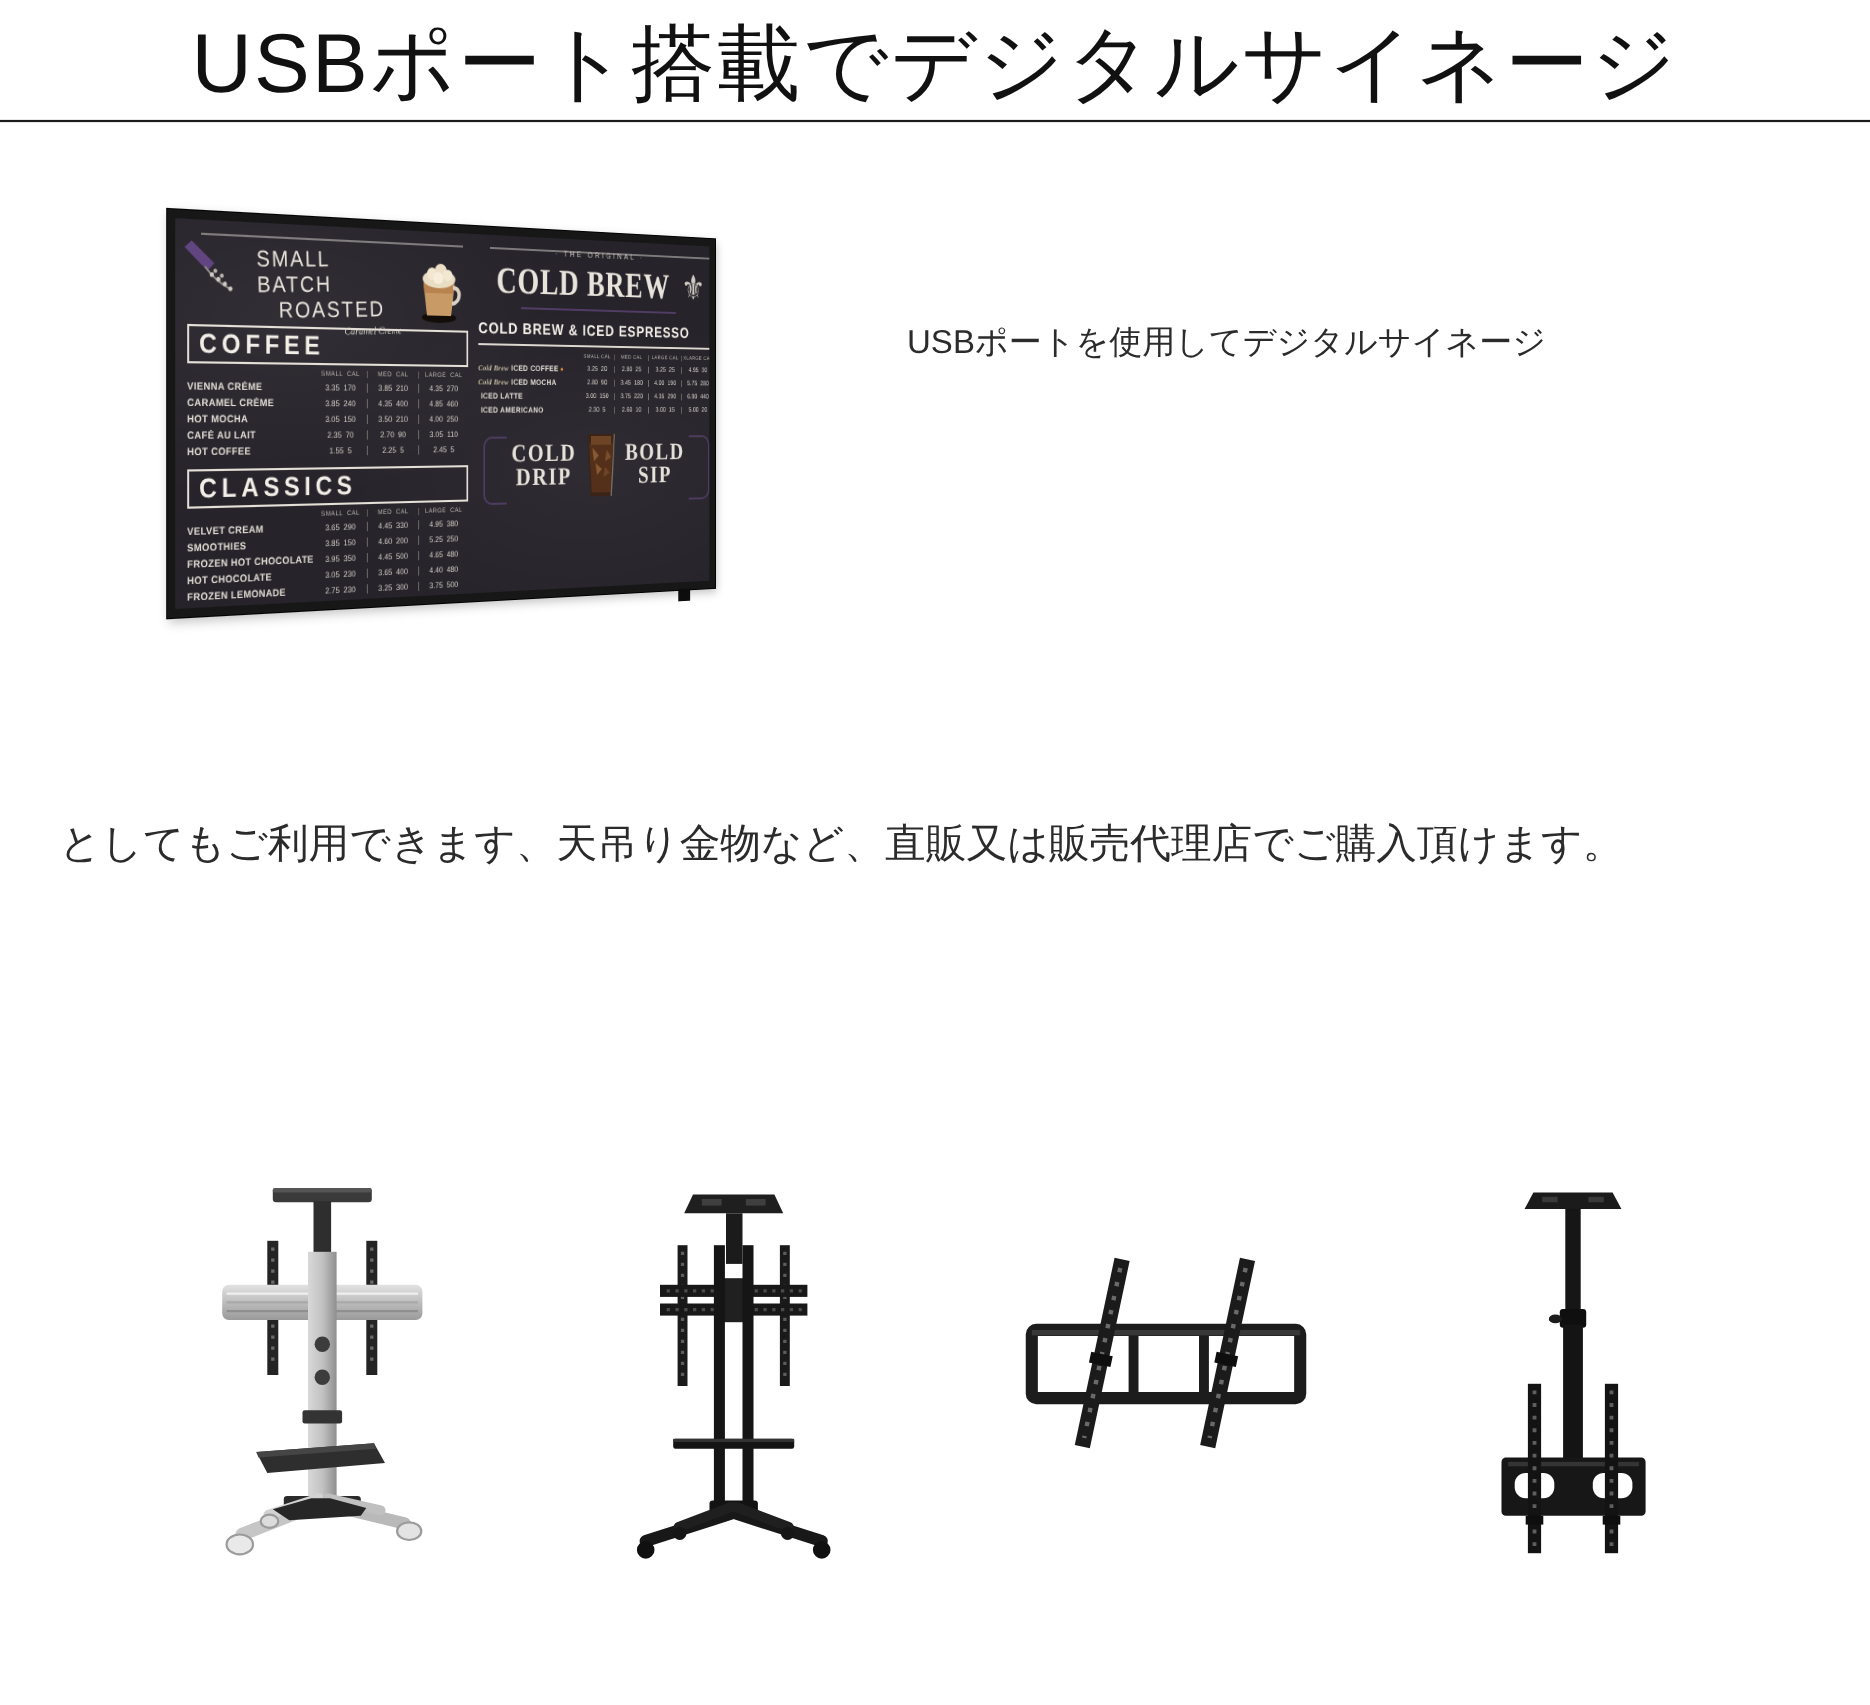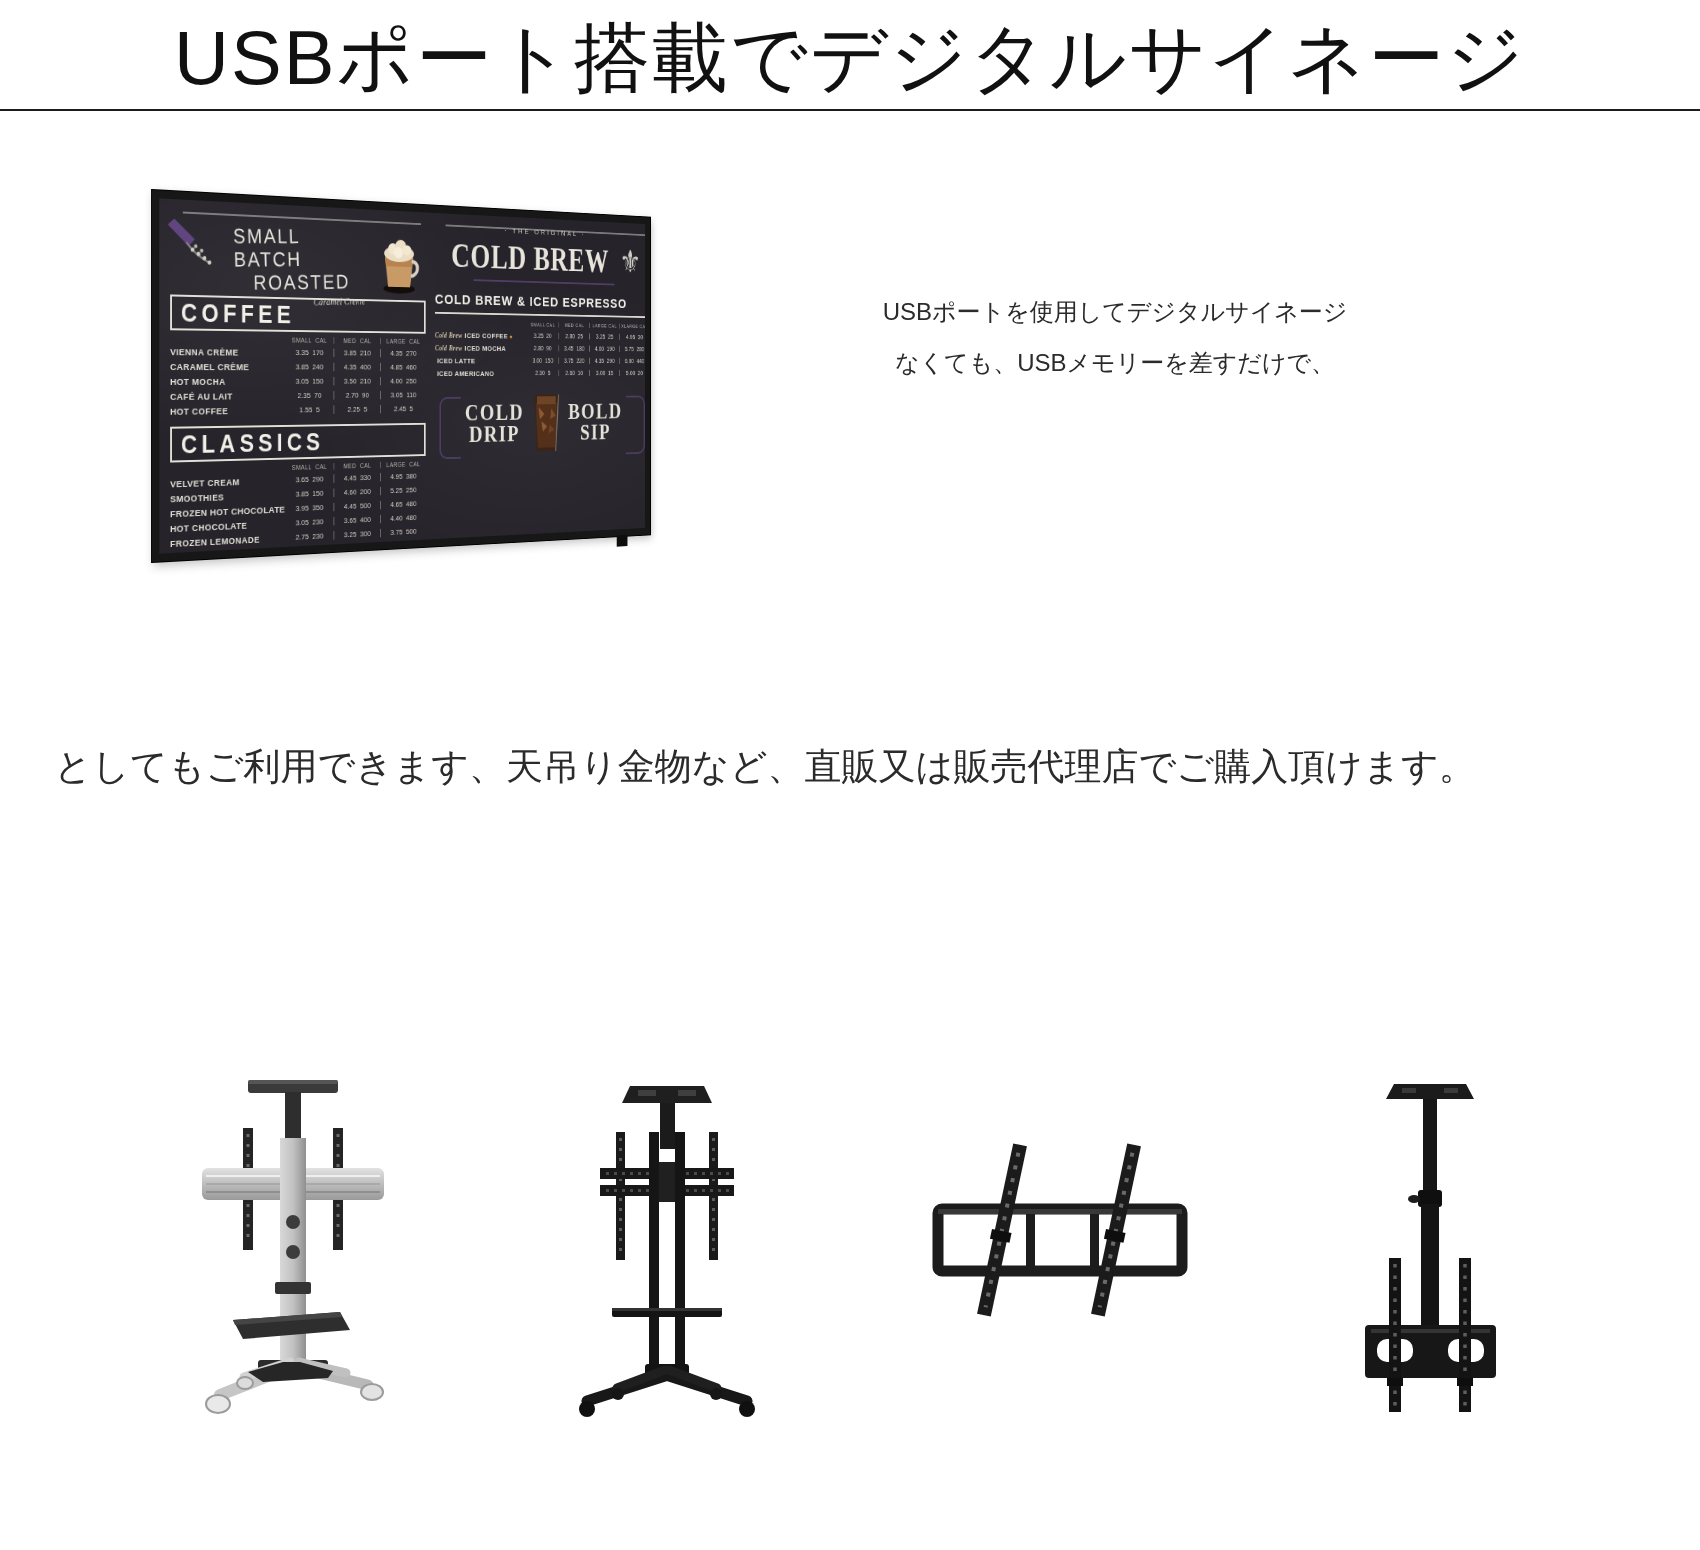--- a/index.html
+++ b/index.html
@@ -7,21 +7,21 @@
   body { width:1700px; height:1550px; position:relative; overflow:hidden;
          font-family:"Liberation Sans", sans-serif; color:#222; }
 
   
   .title { position:absolute; top:8px; left:0; width:1700px; text-align:center;
            font-size:76px; font-weight:400; color:#111; letter-spacing:2px; }
   .rule  { position:absolute; top:109px; left:0; width:1700px; height:2px; background:#1c1c1c; }
 
   
   .lead { position:absolute; left:770px; top:286px; width:690px; text-align:center;
-          font-size:24px; line-height:51px; color:#2b2b2b; }
+          font-size:30px; line-height:51px; color:#2b2b2b; }
 
   
   .purchase { position:absolute; left:40px; top:742px; width:1450px; text-align:center;
               font-size:37px; color:#2b2b2b; }
 
   
   .tv-wrap { position:absolute; left:152px; top:190px; width:620px; height:420px; }
   .tv { width:640px; height:372px; position:relative;
         transform:perspective(1500px) rotateY(24deg); transform-origin:left center;
         border:8px solid #171717; background:#262328;
@@ -301,21 +301,20 @@
         </div>
       </div>
 
     </div>
     <div class="tv-tab"></div>
   </div>
 </div>
 
 <div class="lead">
   <div>USBポートを使用してデジタルサイネージ</div>
-  <div>なくても、USBメモリーを差すだけで、</div>
 </div>
 
 <div class="purchase">としてもご利用できます、天吊り金物など、直販又は販売代理店でご購入頂けます。</div>
 
 <svg class="product p1" width="210" height="350" viewBox="0 0 210 350">
   <defs>
     <linearGradient id="silH" x1="0" y1="0" x2="0" y2="1">
       <stop offset="0" stop-color="#e2e2e2"></stop>
         <stop offset=".5" stop-color="#bdbdbd"></stop>
         <stop offset="1" stop-color="#9a9a9a"></stop>

